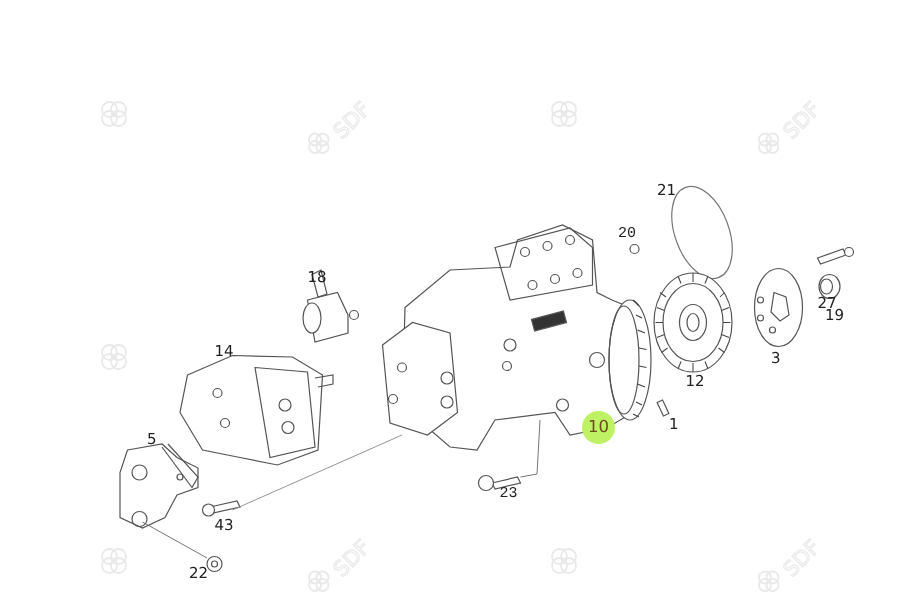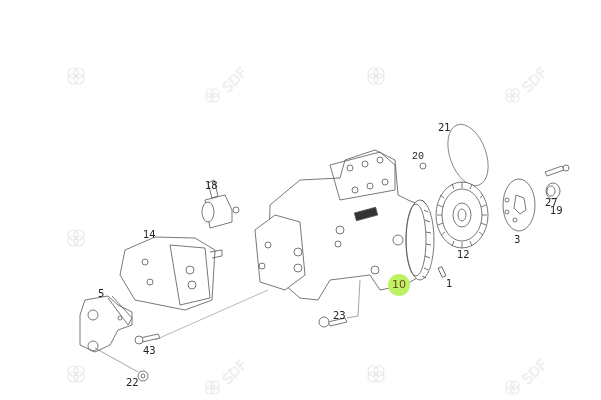--- a/index.html
+++ b/index.html
@@ -243,17 +243,17 @@
   <div class="lbl hl" style="left:388px;top:274px;">10</div>
   <div class="lbl" style="left:446px;top:279px;">1</div>
   <div class="lbl" style="left:457px;top:250px;">12</div>
   <div class="lbl" style="left:514px;top:235px;">3</div>
   <div class="lbl" style="left:143px;top:230px;">14</div>
   <div class="lbl" style="left:205px;top:181px;">18</div>
   <div class="lbl" style="left:550px;top:206px;">19</div>
   <div class="lbl" style="left:412px;top:152px;font-family:Liberation Mono, monospace;">20</div>
   <div class="lbl" style="left:438px;top:123px;">21</div>
   <div class="lbl" style="left:126px;top:378px;">22</div>
-  <div class="lbl" style="left:333px;top:311px;">23</div>
+  <div class="lbl" style="left:333px;top:325px;font-family:Liberation Mono, monospace;">23</div>
   <div class="lbl" style="left:143px;top:346px;">43</div>
   <div class="lbl" style="left:545px;top:155px;margin-top:43px;">27</div>
   <div class="lbl" style="left:98px;top:289px;">5</div>
 </div>
 
 </body></html>

